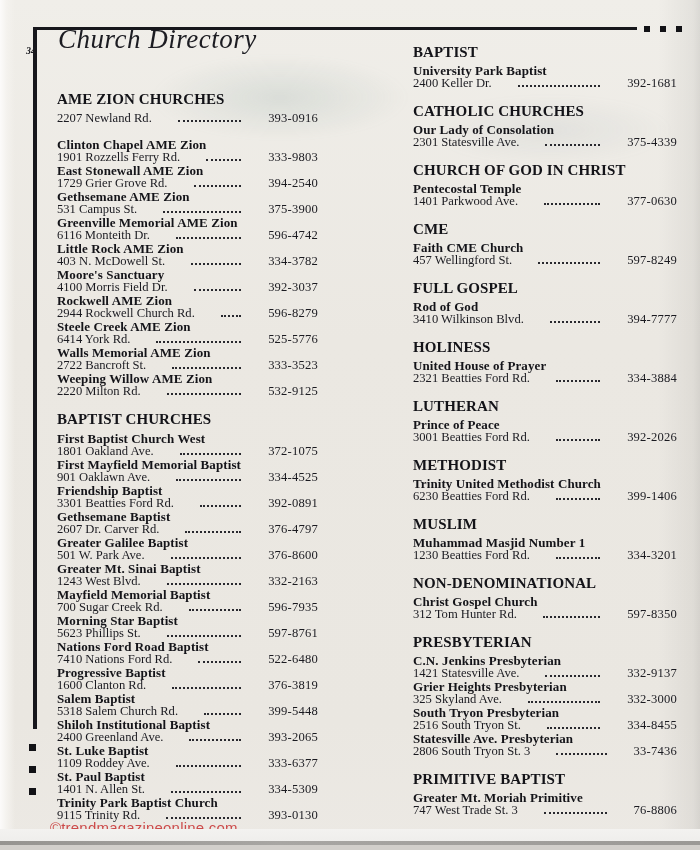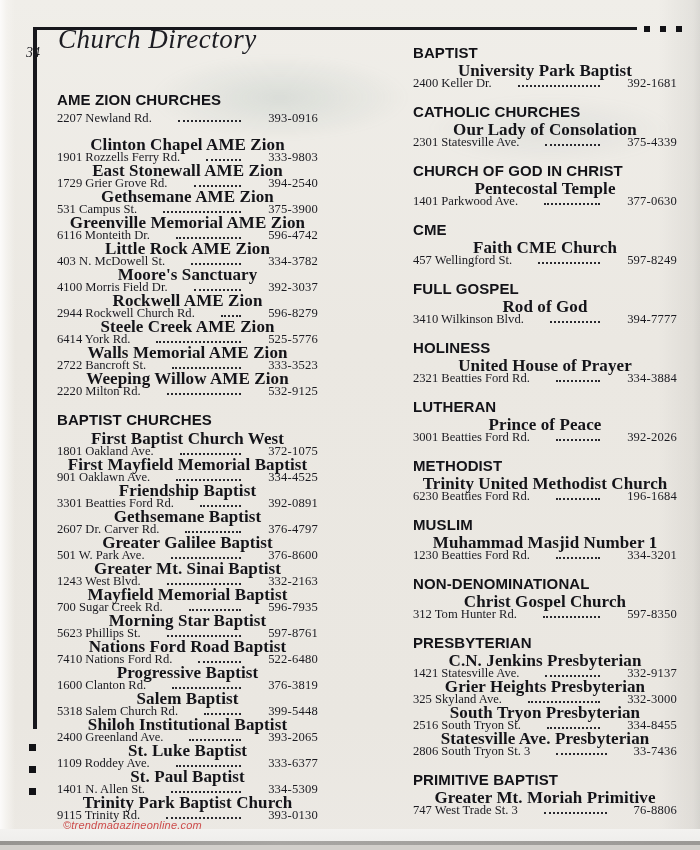--- a/index.html
+++ b/index.html
@@ -29,21 +29,21 @@
   .vrule { position:absolute; left:33px; top:27px; width:4px; height:702px; background:#17171c; }
   .hrule { position:absolute; left:33px; top:27px; width:604px; height:3px; background:#17171c; }
   .squares-top { position:absolute; left:644px; top:26px; display:flex; gap:10px; }
   .squares-left { position:absolute; left:29px; top:744px; display:flex; flex-direction:column; gap:15px; }
   .sq { width:6px; height:6px; background:#121216; }
   .squares-left .sq { width:7px; height:7px; }
 
   
   .pagenum {
     position:absolute; left:26px; top:45px;
-    font-style:italic; font-weight:normal; font-size:14px; color:#1b1b20;
+    font-style:italic; font-weight:bold; font-size:10px; color:#1b1b20;
   }
   .title {
     position:absolute; left:58px; top:24px; margin:0;
     font-style:italic; font-weight:normal; font-size:27px; color:#1c1c22;
     letter-spacing:0.5px;
   }
 
   
   .ghost { position:absolute; pointer-events:none; filter:blur(3px); }
   .ghost1 { left:150px; top:55px; width:260px; height:85px;
@@ -51,42 +51,42 @@
   .ghost2 { left:425px; top:95px; width:250px; height:70px;
     background:radial-gradient(ellipse at center, rgba(120,140,150,0.10), rgba(120,140,150,0) 70%); }
 
   
   .col { position:absolute; }
   .col-left { left:57px; top:91px; width:261px; }
   .col-right { left:413px; top:44px; width:264px; }
 
   .section { margin:0 0 13px 0; }
   .section-heading {
-    font-family:Liberation Sans, sans-serif; font-weight:bold;
+    font-family:Liberation Serif, serif; font-weight:bold;
     font-size:15px; line-height:17px; color:#131318; letter-spacing:0.1px;
     margin:0 0 3px 0;
   }
   .col-left .section-heading { font-size:15px; margin-bottom:4px; }
   .entry { height:26px; overflow:visible; }
   .entry-name {
-    font-weight:bold; font-size:17px; line-height:13px; color:#141419;
-    white-space:nowrap; letter-spacing:0.1px;text-align:center;
+    font-weight:bold; font-size:13px; line-height:13px; color:#141419;
+    white-space:nowrap; letter-spacing:0.1px;
   }
   .addr-row {
     display:flex; align-items:flex-end;
     font-size:12.6px; line-height:13px; color:#1a1a20;gap:24px;
   }
   .addr { white-space:nowrap; }
   .leader { flex:1; border-bottom:2px dotted #28282e; margin:0 3px 3px 2px; min-width:14px; }
   .phone { white-space:nowrap; letter-spacing:0.2px; }
 
   .watermark {
-    position:absolute; left:63px; top:819px;
-    font-family:"Liberation Sans", sans-serif; font-size:11px;
-    color:#c93a3a; letter-spacing:0.2px; opacity:0.9;font-style:italic;
+    position:absolute; left:50px; top:819px;
+    font-family:"Liberation Sans", sans-serif; font-size:15px;
+    color:#c93a3a; letter-spacing:0.2px; opacity:0.9;
   }
 </style>
 </head>
 <body>
 
 <div class="page">
   <div class="edge-left"></div>
   <div class="ghost ghost1"></div>
   <div class="ghost ghost2"></div>
 
@@ -400,21 +400,21 @@
           </div>
         </div>
       </div>
       <div class="section">
         <h2 class="section-heading">METHODIST</h2>
         <div class="entry">
           <div class="entry-name">Trinity United Methodist Church</div>
           <div class="addr-row">
             <span class="addr">6230 Beatties Ford Rd.</span>
             <span class="leader"></span>
-            <span class="phone">196-1684</span>
+            <span class="phone">399-1406</span>
           </div>
         </div>
       </div>
       <div class="section">
         <h2 class="section-heading">MUSLIM</h2>
         <div class="entry">
           <div class="entry-name">Muhammad Masjid Number 1</div>
           <div class="addr-row">
             <span class="addr">1230 Beatties Ford Rd.</span>
             <span class="leader"></span>

